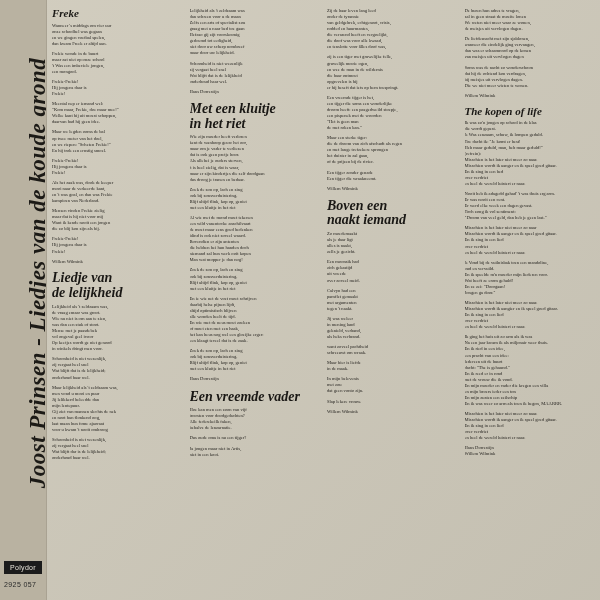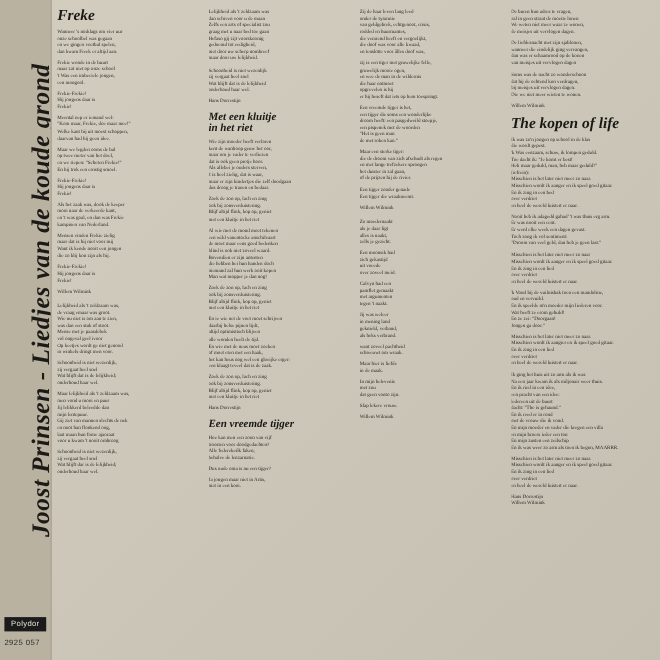--- a/index.html
+++ b/index.html
@@ -62,28 +62,28 @@
   .col{
     width:132px;
     height:586px;
     overflow:hidden;
     font-size:4.5px;
     line-height:1.28;
     color:#23211d;
   }
   .song{margin-bottom:7px;}
   .song-title{
-    font-size:10px;
+    font-size:14px;
     font-style:italic;
     font-weight:bold;
     color:#1a1815;
     margin:0 0 3px 0;
     line-height:1.05;
   }
-  .song-title.big{font-size:14px;}
+  .song-title.big{font-size:11px;}
   .stanza{
     margin:0 0 4px 0;
     white-space:pre-line;
     font-size:4.6px;
     line-height:1.32;
     color:#262420;
   }
   .credit{
     margin:2px 0 6px 0;
     font-size:4.6px;
@@ -137,20 +137,22 @@
         <p class="stanza">Mensen vinden Frekie zielig
 maar dat is hij niet voor mij
 Want ik kende nooit een jongen
 die zo blij kon zijn als hij.</p>
         <p class="stanza">Frekie-Frekie!
 Hij jongens daar is
 Frekie!</p>
         <p class="credit">Willem Wilmink</p>
       </div>
       <div class="song">
+        <div class="song-title" style="white-space:pre-line">Liedje van
+de lelijkheid</div>
         <p class="stanza">Lelijkheid als 't zeldzaam was,
 de vraag emaar was groot.
 Wie nu niet is om aan te zien,
 was dan een stuk of stoot.
 Mense met je paasdebek
 vol ongeval geel ivoor
 Op keetjes wordt ge niet genood
 in winkels dringt men voor.</p>
         <p class="stanza">Schoonheid is niet wezenlijk,
 zij vergaat heel snel
@@ -222,21 +224,21 @@
 of moet eten met een haak,
 het kan heus nog wel een gloeijke erger:
 een klaagt teveel dat is de zaak.</p>
         <p class="stanza">Zoek de zon op, lach en zing
 ook bij zonsverduistering.
 Blijf altijd flink, kop op, geniet
 met een kluitje in het riet</p>
         <p class="stanza">Hans Dorrestijn</p>
       </div>
       <div class="song">
-        <div class="song-title">Een vreemde tijger</div>
+        <div class="song-title">Een vreemde vader</div>
         <p class="stanza">Hoe kan men een zoon van vijf
 troosten voor doodgedachten?
 Alle federekeilk faken,
 behalve de lenzarnatie.</p>
         <p class="stanza">Dus oude oma is nu een tijger?</p>
         <p class="stanza">Ja jongen maar niet in Artis,
 niet in een kooi.</p>
       </div>
     </div>
 
@@ -264,20 +266,22 @@
         <p class="stanza">Maar een sterke tiger:
 die de droom van zich afschudt als regen
 en met lange trefzekere sprongen
 het duister in zal gaan,
 of de prijzen bij de rivier.</p>
         <p class="stanza">Een tijger zonder genade
 Een tijger die wraakneemt.</p>
         <p class="stanza">Willem Wilmink</p>
       </div>
       <div class="song">
+        <div class="song-title" style="white-space:pre-line">Boven een
+naakt iemand</div>
         <p class="stanza">Zo moedernaakt
 als je daar ligt
 alles is naakt,
 zells je gezicht.</p>
         <p class="stanza">Een moonsik had
 zich gekastijd
 uit voeede
 over zoveel meid.</p>
         <p class="stanza">Calvyn had een
 pamflet gemaakt

